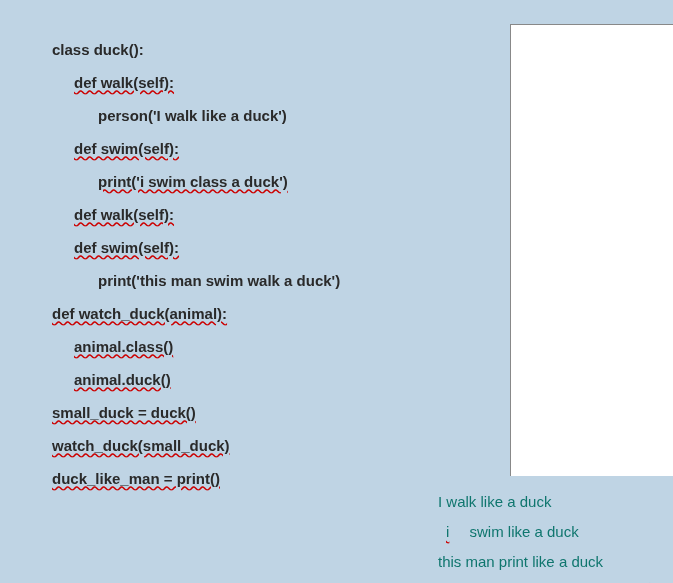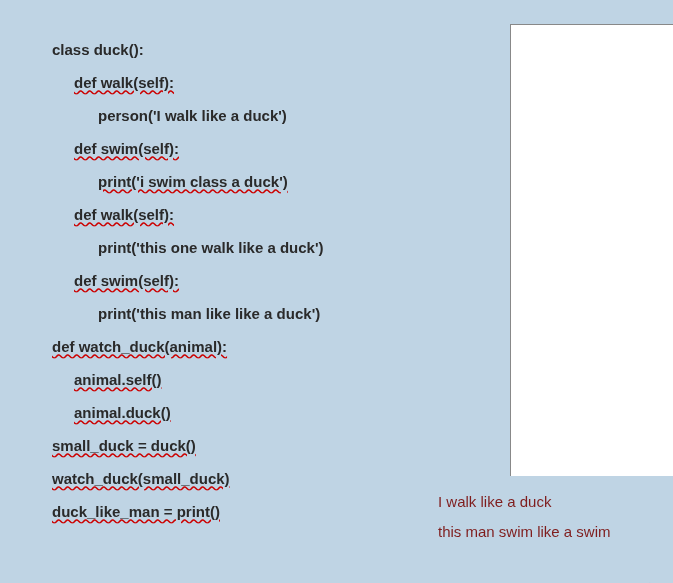--- a/index.html
+++ b/index.html
@@ -49,21 +49,21 @@
     .ind2 { padding-left: 46px; }
     .output-area {
       position: absolute;
       left: 406px;
       top: 462px;
     }
     .out-line {
       font-family: Arial, sans-serif;
       font-size: 15px;
       font-weight: normal;
-      color: #7f1d1d;
+      color: #0f766e;
       line-height: 1.0;
       margin-bottom: 15px;
     }
     .watermark {
       position: absolute;
       left: 430px;
       top: 556px;
       font-size: 18px;
       color: #a21caf;
       opacity: 0.55;
@@ -76,29 +76,29 @@
 
 <div class="white-box"></div>
 
 <div class="code-area">
   <div class="line"><span>class duck():</span></div>
   <div class="line ind1"><span class="bw">def walk(self):</span></div>
   <div class="line ind2"><span>person('I walk like a duck')</span></div>
   <div class="line ind1"><span class="bw">def swim(self):</span></div>
   <div class="line ind2"><span class="bw">print('i swim class a duck')</span></div>
   <div class="line ind1"><span class="bw">def walk(self):</span></div>
-  <div class="line ind2"><span>print('this one walk like a duck')</span></div>
   <div class="line ind1"><span class="bw">def swim(self):</span></div>
-  <div class="line ind2"><span>print('this man like like a duck')</span></div>
+  <div class="line ind2"><span>print('this man swim walk a duck')</span></div>
   <div class="line"><span class="bw">def watch_duck(animal):</span></div>
-  <div class="line ind1"><span class="bw">animal.self()</span></div>
+  <div class="line ind1"><span class="bw">animal.class()</span></div>
   <div class="line ind1"><span class="bw">animal.duck()</span></div>
   <div class="line"><span class="bw">small_duck = duck()</span></div>
   <div class="line"><span class="bw">watch_duck(small_duck)</span></div>
   <div class="line"><span class="bw">duck_like_man = print()</span></div>
 </div>
 
 <div class="output-area">
   <div class="out-line">I walk like a duck</div>
-  <div class="out-line">this man swim like a swim</div>
+  <div class="out-line"><span class="bw" style="text-decoration-color:#cc0000;">i</span> <span>swim like a duck</span></div>
+  <div class="out-line">this man print like a duck</div>
 </div>
 
 <div class="watermark">CSDN @横明地哩斯芬客</div>
 
 </body></html>

